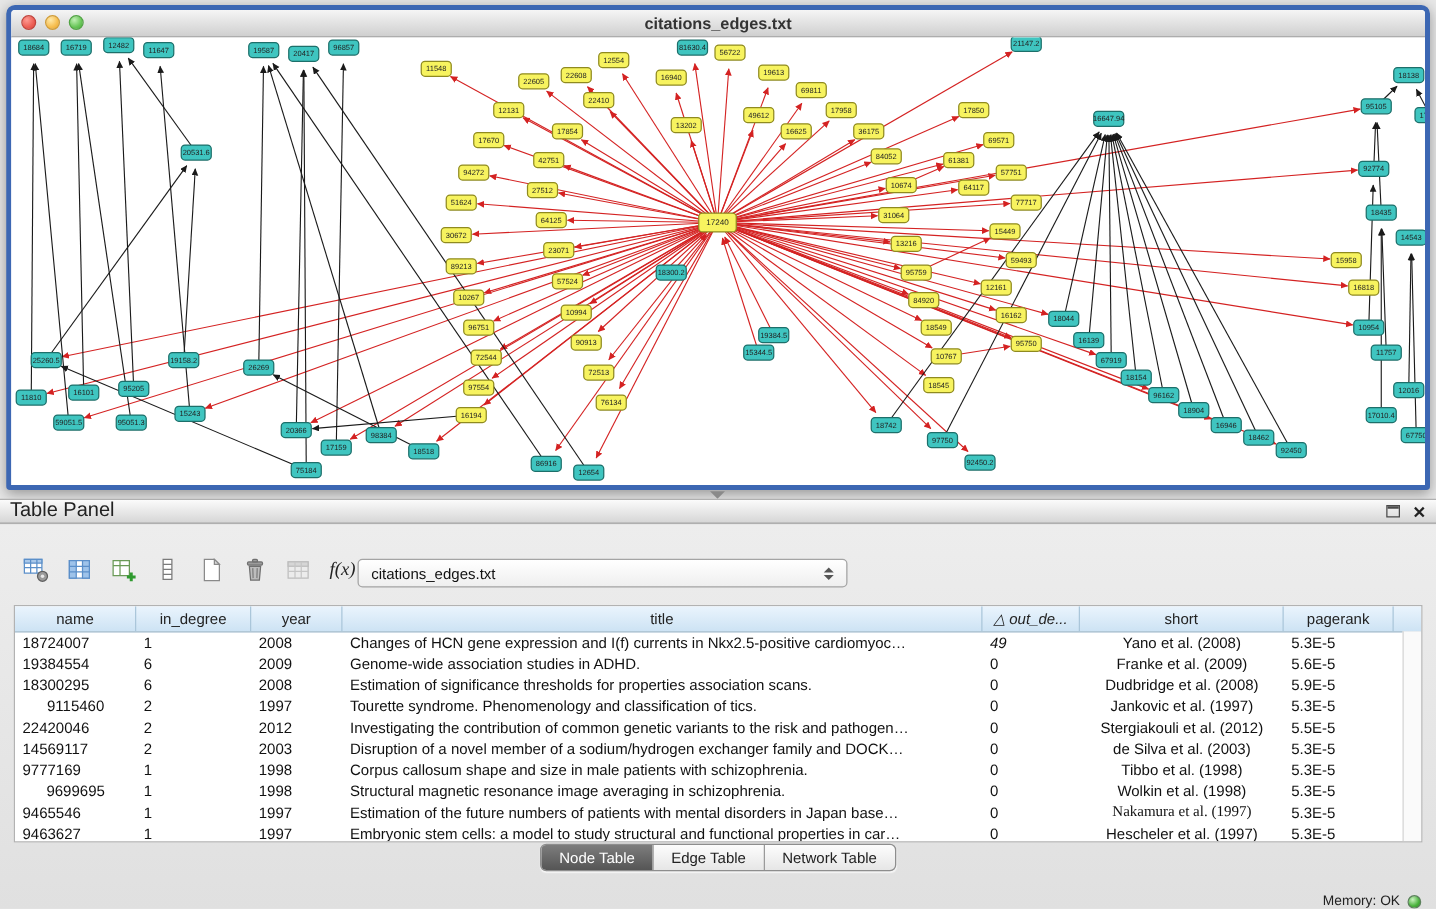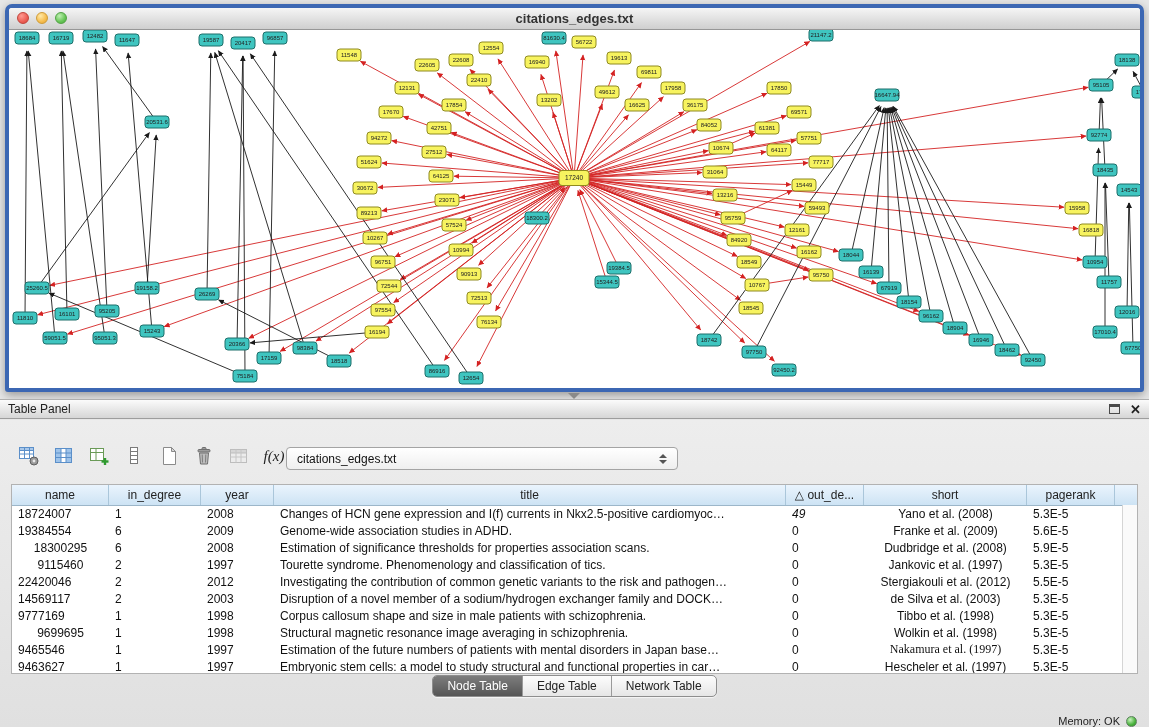--- a/index.html
+++ b/index.html
@@ -22,21 +22,21 @@
   .canvas svg{display:block;}
 
   
   .splitter{position:absolute;left:568px;top:393px;width:0;height:0;
     border-left:6px solid transparent;border-right:6px solid transparent;border-top:6px solid #8a8a8a;}
 
   
   .panel-header{position:absolute;left:0;top:399px;width:1149px;height:20px;box-sizing:border-box;
     background:linear-gradient(#fbfbfb,#d6d6d6);border-top:1px solid #b0b0b0;border-bottom:1px solid #9d9d9d;
     display:flex;align-items:center;padding:0 8px;}
-  .panel-header .ptitle{font-size:12px;color:#222;flex:1;}
+  .panel-header .ptitle{font-size:16px;color:#222;flex:1;}
   .ph-icons{display:flex;align-items:center;gap:10px;}
   .float-ic{width:11px;height:10px;border:1.5px solid #4a4a4a;box-sizing:border-box;position:relative;}
   .float-ic:before{content:"";position:absolute;left:0;top:0;right:0;height:2px;background:#4a4a4a;}
   .close-ic{font-size:13px;font-weight:bold;color:#222;line-height:13px;}
 
   
   .panel-body{position:absolute;left:0;top:420px;width:1149px;height:307px;background:linear-gradient(#ededed,#e0e0e0);}
 
   
   .toolbar{position:absolute;left:16px;top:443px;display:flex;align-items:center;gap:9px;}
@@ -759,21 +759,21 @@
         <i class="dn"></i>
       </span>
   </div>
 
   <div class="table-wrap">
     <div class="thead">
         <div class="th" style="width: 97px;">name</div>
         <div class="th" style="width: 92px;">in_degree</div>
         <div class="th" style="width: 73px;">year</div>
         <div class="th" style="width: 512px;">title</div>
-        <div class="th" style="width: 78px;">△ out_de...</div>
+        <div class="th" style="width: 78px; font-style: italic;">△ out_de...</div>
         <div class="th" style="width: 163px;">short</div>
         <div class="th" style="width: 88px;">pagerank</div>
       </div>
     <div class="tbody">
         <div class="trow">
           <div class="tcell" style="width: 97px; text-align: left;">18724007</div>
           <div class="tcell" style="width: 92px; text-align: left;">1</div>
           <div class="tcell" style="width: 73px; text-align: left;">2008</div>
           <div class="tcell" style="width: 512px; text-align: left;">Changes of HCN gene expression and I(f) currents in Nkx2.5-positive cardiomyoc…</div>
           <div class="tcell" style="width: 78px; text-align: left; font-style: italic;">49</div>
@@ -783,21 +783,21 @@
         <div class="trow">
           <div class="tcell" style="width: 97px; text-align: left;">19384554</div>
           <div class="tcell" style="width: 92px; text-align: left;">6</div>
           <div class="tcell" style="width: 73px; text-align: left;">2009</div>
           <div class="tcell" style="width: 512px; text-align: left;">Genome-wide association studies in ADHD.</div>
           <div class="tcell" style="width: 78px; text-align: left;">0</div>
           <div class="tcell" style="width: 163px; text-align: center;">Franke et al. (2009)</div>
           <div class="tcell" style="width: 88px; text-align: left;">5.6E-5</div>
         </div>
         <div class="trow">
-          <div class="tcell" style="width: 97px; text-align: center;">18300295</div>
+          <div class="tcell" style="width: 97px; text-align: left;">18300295</div>
           <div class="tcell" style="width: 92px; text-align: left;">6</div>
           <div class="tcell" style="width: 73px; text-align: left;">2008</div>
           <div class="tcell" style="width: 512px; text-align: left;">Estimation of significance thresholds for properties association scans.</div>
           <div class="tcell" style="width: 78px; text-align: left;">0</div>
           <div class="tcell" style="width: 163px; text-align: center;">Dudbridge et al. (2008)</div>
           <div class="tcell" style="width: 88px; text-align: left;">5.9E-5</div>
         </div>
         <div class="trow">
           <div class="tcell" style="width: 97px; text-align: center;">9115460</div>
           <div class="tcell" style="width: 92px; text-align: left;">2</div>

